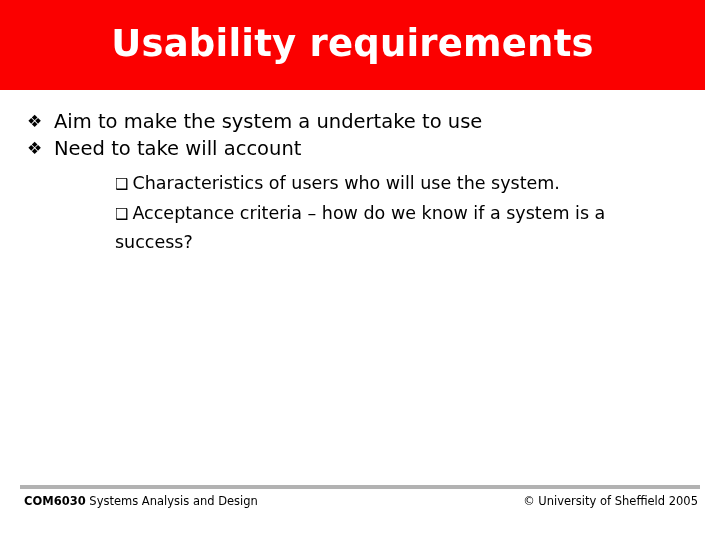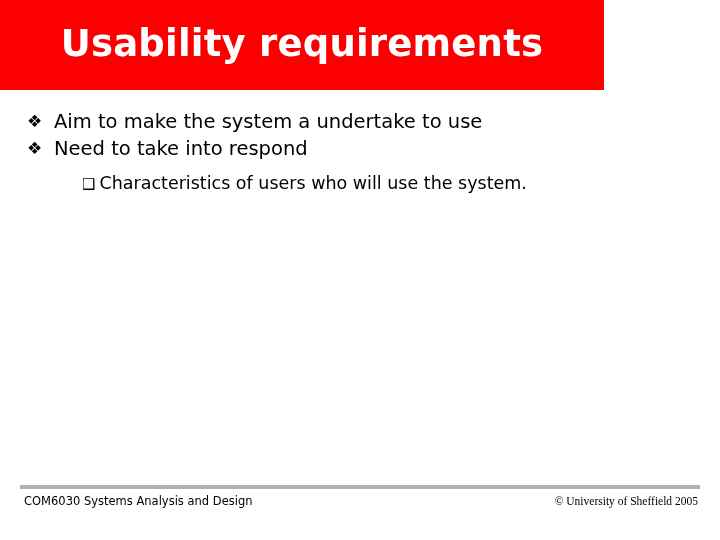--- a/index.html
+++ b/index.html
@@ -22,21 +22,21 @@
     width: 720px;
     height: 540px;
     background: #ffffff;
   }
 
   
   .title-banner {
     position: absolute;
     left: 0;
     top: 0;
-    width: 604px;
+    width: 705px;
     height: 90px;
     background: #fb0000;
     display: flex;
     align-items: center;
     justify-content: center;
     box-sizing: border-box;
   }
   .title-text {
     color: #ffffff;
     font-family: "DejaVu Sans", sans-serif;
@@ -73,21 +73,21 @@
     text-align: left;
     padding-left: 3px;
     box-sizing: border-box;
   }
   .lvl1 .txt {
     flex: 1 1 auto;
   }
 
   .sublist {
     margin-top: 7px;
-    margin-left: 58px;
+    margin-left: 91px;
     width: 560px;
   }
   .lvl2 {
     color: #000000;
     font-family: "DejaVu Sans", sans-serif;
     font-size: 17.5px;
     line-height: 28.5px;
     text-indent: 0;
     margin-bottom: 0px;
   }
@@ -116,69 +116,71 @@
     color: #000000;
   }
   .footer-left {
     position: absolute;
     left: 24px;
     top: 0;
     width: 250px;
     line-height: 14px;
   }
   .footer-left .course-code {
-    font-weight: normal;
+    font-weight: bold;
     margin-top: 24px;
   }
   .footer-center {
     position: absolute;
     left: 280px;
     top: 0;
     width: 160px;
     text-align: center;
     line-height: 14px;
   }
   .footer-right {
     position: absolute;
     right: 22px;
     top: 0;
     text-align: right;
     line-height: 14px;
-    font-family: Liberation Serif, serif;
   }
 </style>
 </head>
 <body>
 
 <div class="slide">
 
   <div class="title-banner">
     <div class="title-text">Usability requirements</div>
   </div>
 
   <div class="content">
 
     <div class="lvl1">
       <span class="bullet">❖</span>
       <span class="txt">Aim to make the system a undertake to use</span>
     </div>
 
     <div class="lvl1">
       <span class="bullet">❖</span>
-      <span class="txt">Need to take into respond</span>
+      <span class="txt">Need to take will account</span>
     </div>
 
     <div class="sublist">
 
       <div class="lvl2">
         <span class="bullet">❑</span><span>Characteristics of users who will use the system.</span>
       </div>
 
 
 
+      <div class="lvl2">
+        <span class="bullet">❑</span><span>Acceptance criteria – how do we know if a system is a success?</span>
+      </div>
 
     </div>
   </div>
 
   <div class="footer-rule"></div>
 
   <div class="footer">
     <div class="footer-left"><span class="course-code">COM6030</span><span> Systems Analysis and Design</span></div>
     <div class="footer-right">© University of Sheffield 2005</div>
   </div>

